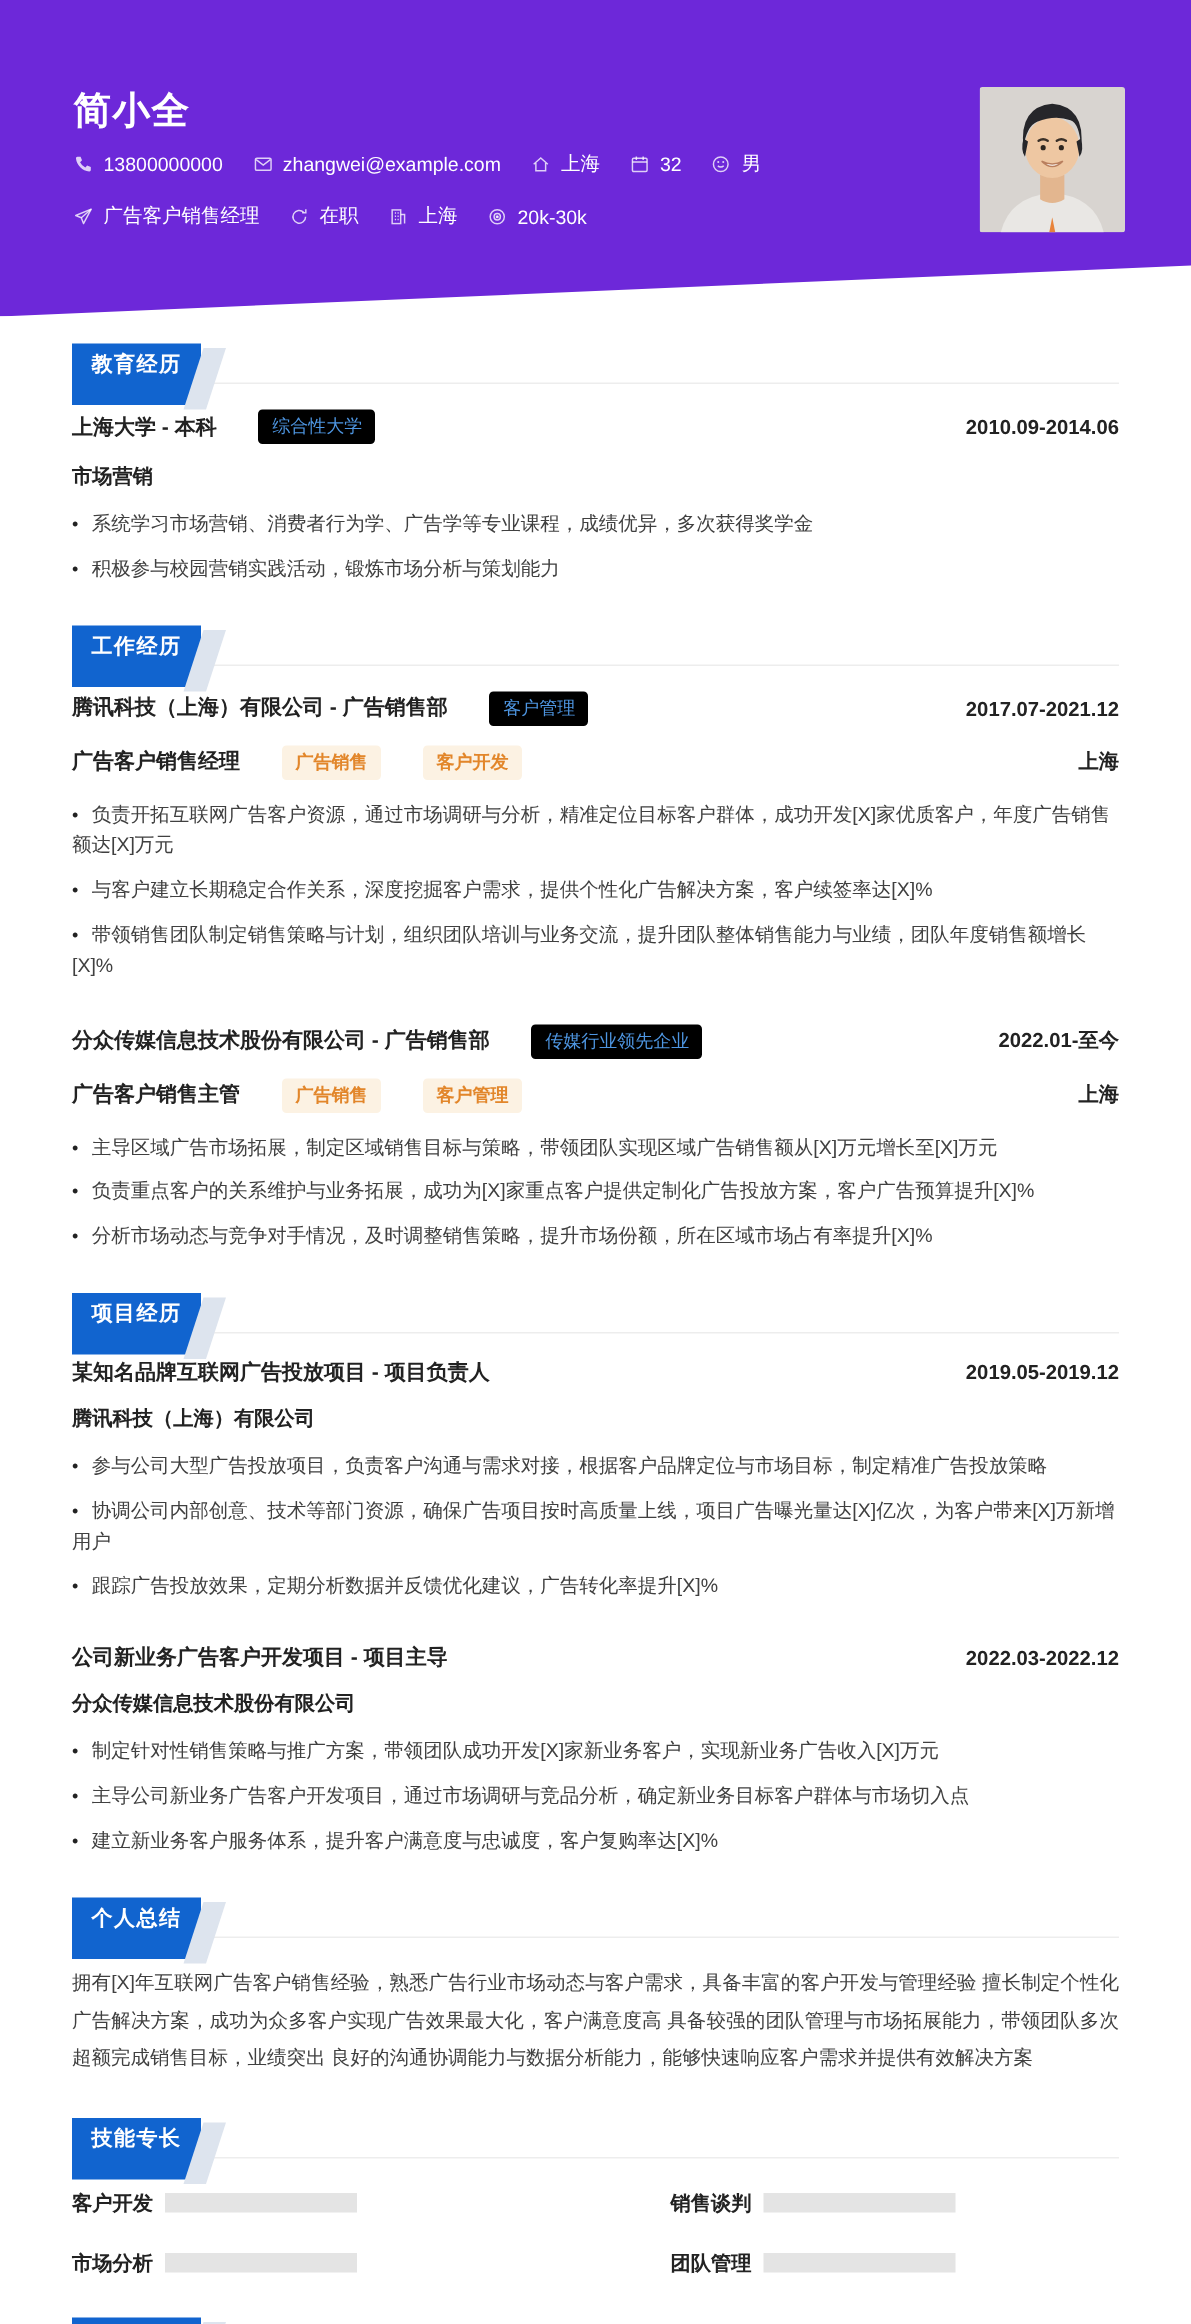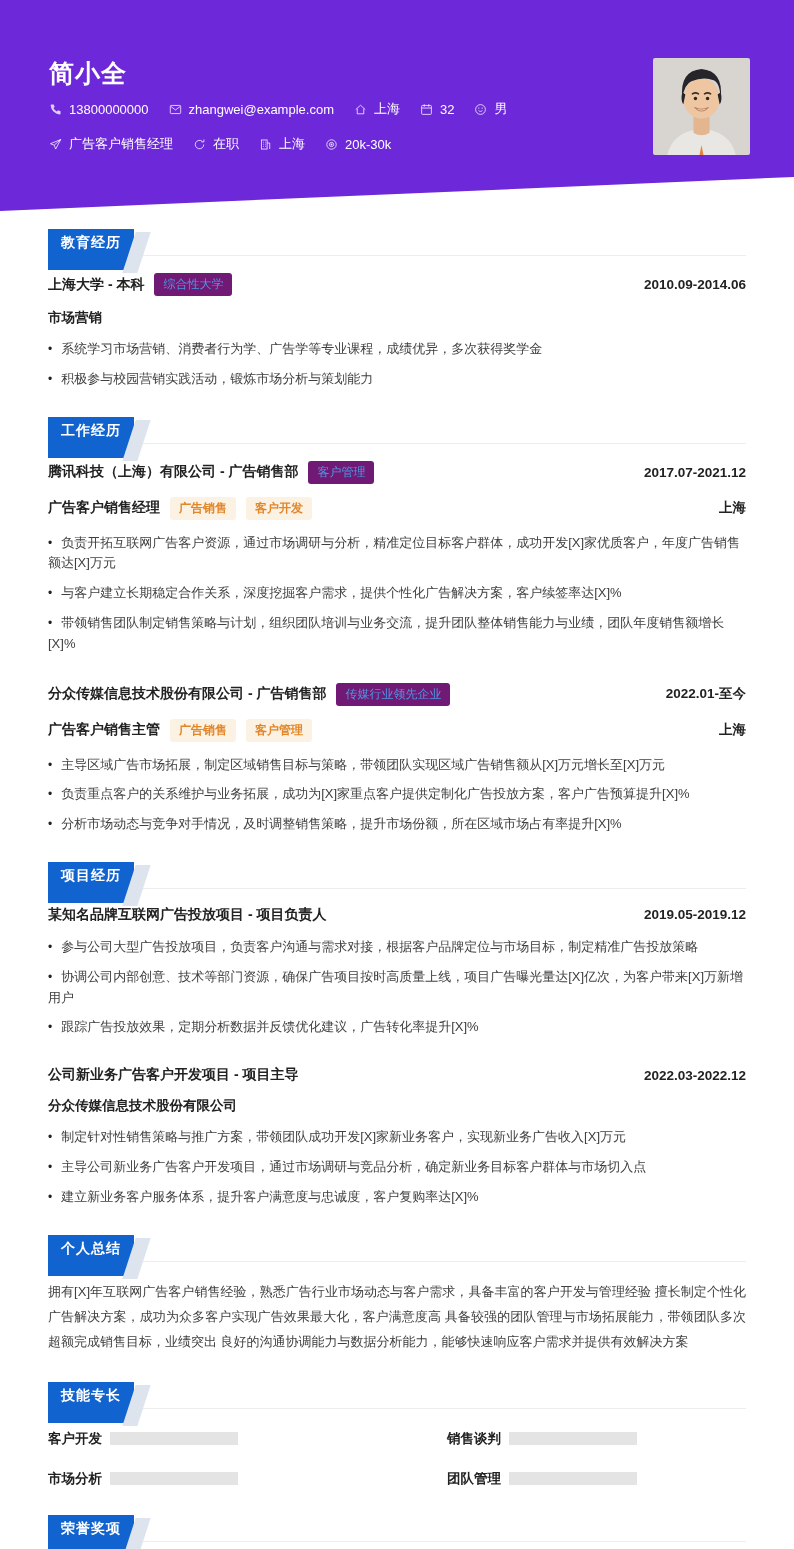--- a/index.html
+++ b/index.html
@@ -29,25 +29,25 @@
   .sec-head { position:relative; border-bottom:1px solid #ededed; height:27px; margin-bottom:17px; }
   .sec-badge {
     position:relative; display:inline-block; background:#1164cf; color:#fff;
     font-size:14px; font-weight:bold; padding:5px 13px 18px; letter-spacing:1px; z-index:1;
   }
   .sec-badge::after {
     content:""; position:absolute; top:3px; right:-10px; width:15px; height:100%;
     background:#dde4ee; transform:skewX(-18deg); z-index:-1;
   }
   .item-row { display:flex; justify-content:space-between; align-items:center; margin-bottom:13px; }
-  .item-left { display:flex; align-items:center; gap:10px; }
+  .item-left { display:flex; align-items:center; gap:28px; }
   .item-title { font-size:14px; font-weight:bold; color:#222; }
   .item-date, .item-loc { font-size:13.5px; font-weight:bold; color:#222; }
   .tag-blue {
-    font-size:12px; color:#4e96e2; background:#701a75; padding:3px 9px; border-radius:3px;
+    font-size:12px; color:#4e96e2; background:#000000; padding:3px 9px; border-radius:3px;
   }
   .tag-orange {
     font-size:12px; color:#e2862a; background:#fcf2e3; padding:3px 9px; border-radius:3px; font-weight:bold;
   }
   .subline { font-size:13.5px; font-weight:bold; color:#222; margin-bottom:12px; }
   .bullets { margin-top:4px; }
   .bullet { font-size:13px; line-height:1.6; color:#404040; margin-bottom:9px; }
   .bullet .dot { color:#222; margin-right:9px; font-size:12px; }
   .job-block, .proj-block { margin-bottom:28px; }
   .job-block:last-child, .proj-block:last-child { margin-bottom:0; }
@@ -227,20 +227,21 @@
   <div class="section">
     <div class="sec-head">
       <span class="sec-badge">项目经历</span>
     </div>
 
     <div class="proj-block">
       <div class="item-row">
         <span class="item-title">某知名品牌互联网广告投放项目 - 项目负责人</span>
         <span class="item-date">2019.05-2019.12</span>
       </div>
+      <div class="subline">腾讯科技（上海）有限公司</div>
       <div class="bullets">
         <p class="bullet"><span class="dot">•</span><span>参与公司大型广告投放项目，负责客户沟通与需求对接，根据客户品牌定位与市场目标，制定精准广告投放策略</span></p>
         <p class="bullet"><span class="dot">•</span><span>协调公司内部创意、技术等部门资源，确保广告项目按时高质量上线，项目广告曝光量达[X]亿次，为客户带来[X]万新增用户</span></p>
         <p class="bullet"><span class="dot">•</span><span>跟踪广告投放效果，定期分析数据并反馈优化建议，广告转化率提升[X]%</span></p>
       </div>
     </div>
 
     <div class="proj-block">
       <div class="item-row">
         <span class="item-title">公司新业务广告客户开发项目 - 项目主导</span>

